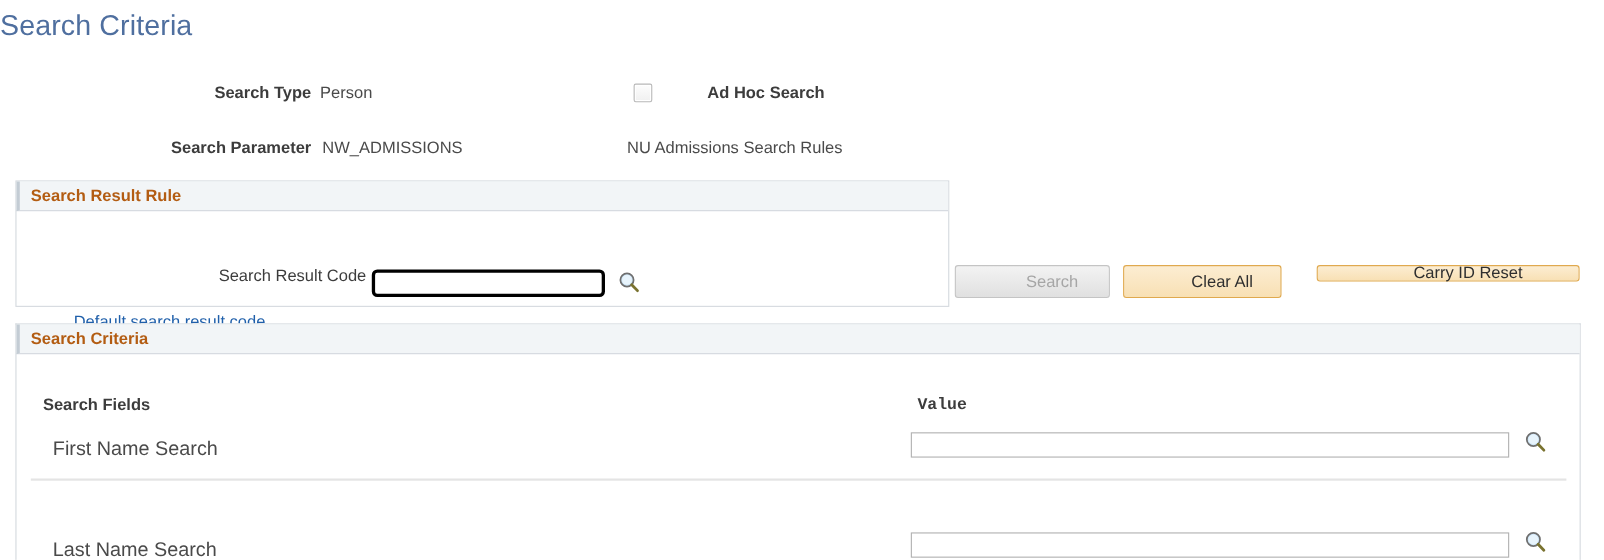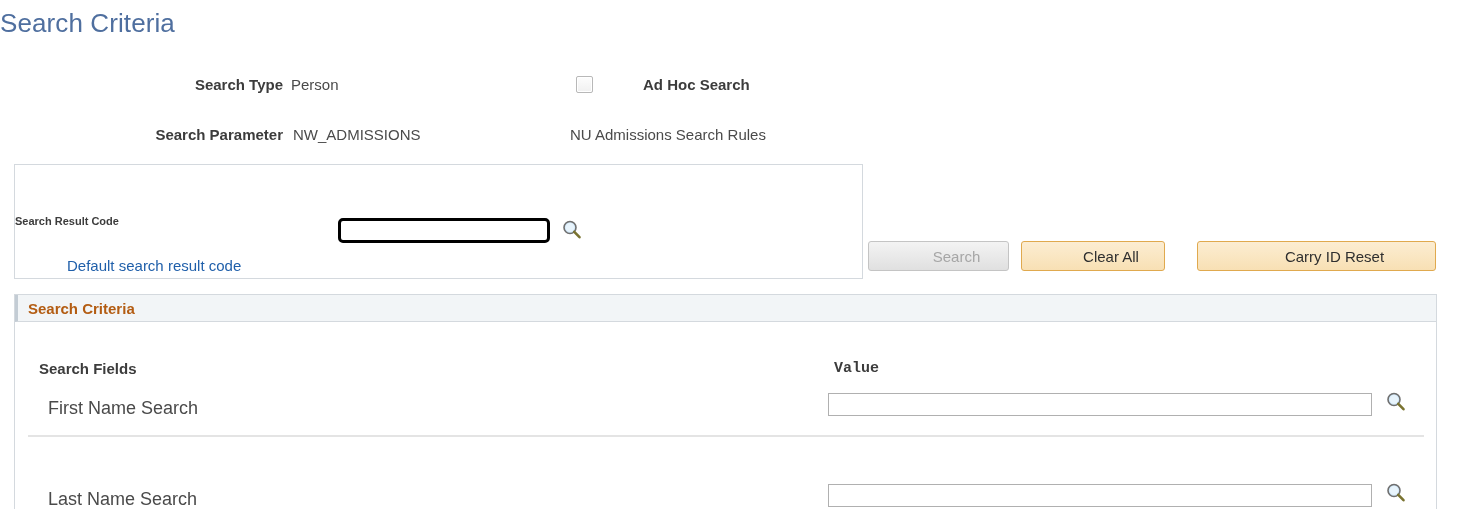--- a/index.html
+++ b/index.html
@@ -117,22 +117,23 @@
     left: 14px;
     top: 164px;
     width: 849px;
     height: 115px;
   }
   #srr-label {
     position: absolute;
     left: 0px;
     top: 50px;
     width: 318px;
-    font-size: 11px;
-    font-weight: bold;
+    text-align: right;
+    font-size: 15px;
+    font-weight: normal;
     color: #3c3c3c;
     white-space: nowrap;
   }
   .input-focused {
     position: absolute;
     box-sizing: border-box;
     border: 3px solid #000000;
     border-radius: 5px;
     background: #ffffff;
     outline: none;
@@ -182,21 +183,21 @@
     color: #a6a6a6;
     cursor: default;
   }
   .btn-tan {
     background: linear-gradient(#fcedd2, #f8e0b4);
     border: 1px solid #e0a94e;
     color: #2f2f2f;
   }
   #btn-search      { left: 868px;  top: 241px; width: 141px; height: 30px; }
   #btn-clear-all   { left: 1021px; top: 241px; width: 144px; height: 30px; }
-  #btn-carry-reset { left: 1197px; top: 241px; width: 239px; height: 30px; }
+  #btn-carry-reset { left: 1197px; top: 241px; width: 239px; height: 15px; }
 
   
   #panel-criteria {
     left: 14px;
     top: 294px;
     width: 1423px;
     height: 215px;
     border-bottom: none;
   }
   .col-head {
@@ -264,20 +265,23 @@
 <div class="adhoc-wrap">
   <span class="cbox"></span>
   <span class="adhoc-label">Ad Hoc Search</span>
 </div>
 
 <div class="top-row-label" id="search-param-label">Search Parameter</div>
 <div class="top-row-value" id="search-param-value">NW_ADMISSIONS</div>
 <div id="rules-text">NU Admissions Search Rules</div>
 
 <div class="panel" id="panel-result-rule">
+  <div class="panel-header">
+    <span class="panel-header-title">Search Result Rule</span>
+  </div>
   <div class="panel-body">
 
     <div id="srr-label">Search Result Code</div>
 
     <input class="input-focused" id="srr-input" type="text" value="" style="">
 
     <span class="lookup-icon" id="srr-lookup">
       <svg width="24" height="24" viewBox="0 0 24 24">
         <circle cx="10" cy="9.5" r="6" fill="#cfe6f7" stroke="#6f6f6f" stroke-width="1.6"></circle>
         <circle cx="10" cy="9.5" r="4.4" fill="#e8f4fc" stroke="none"></circle>

